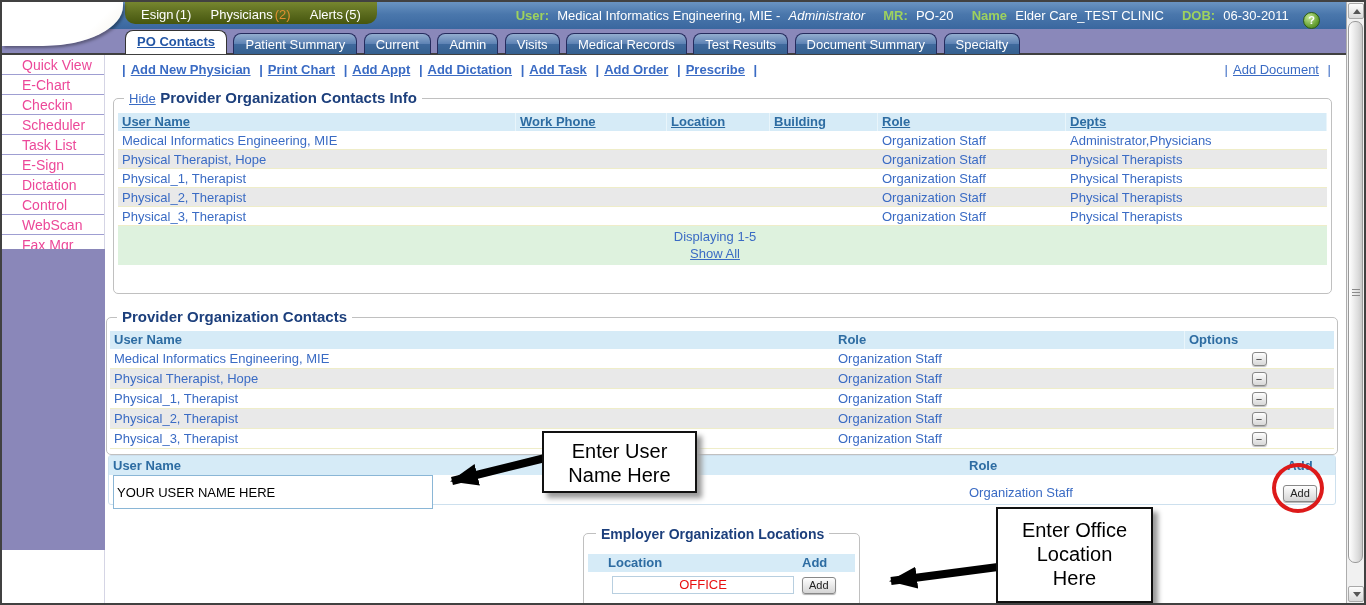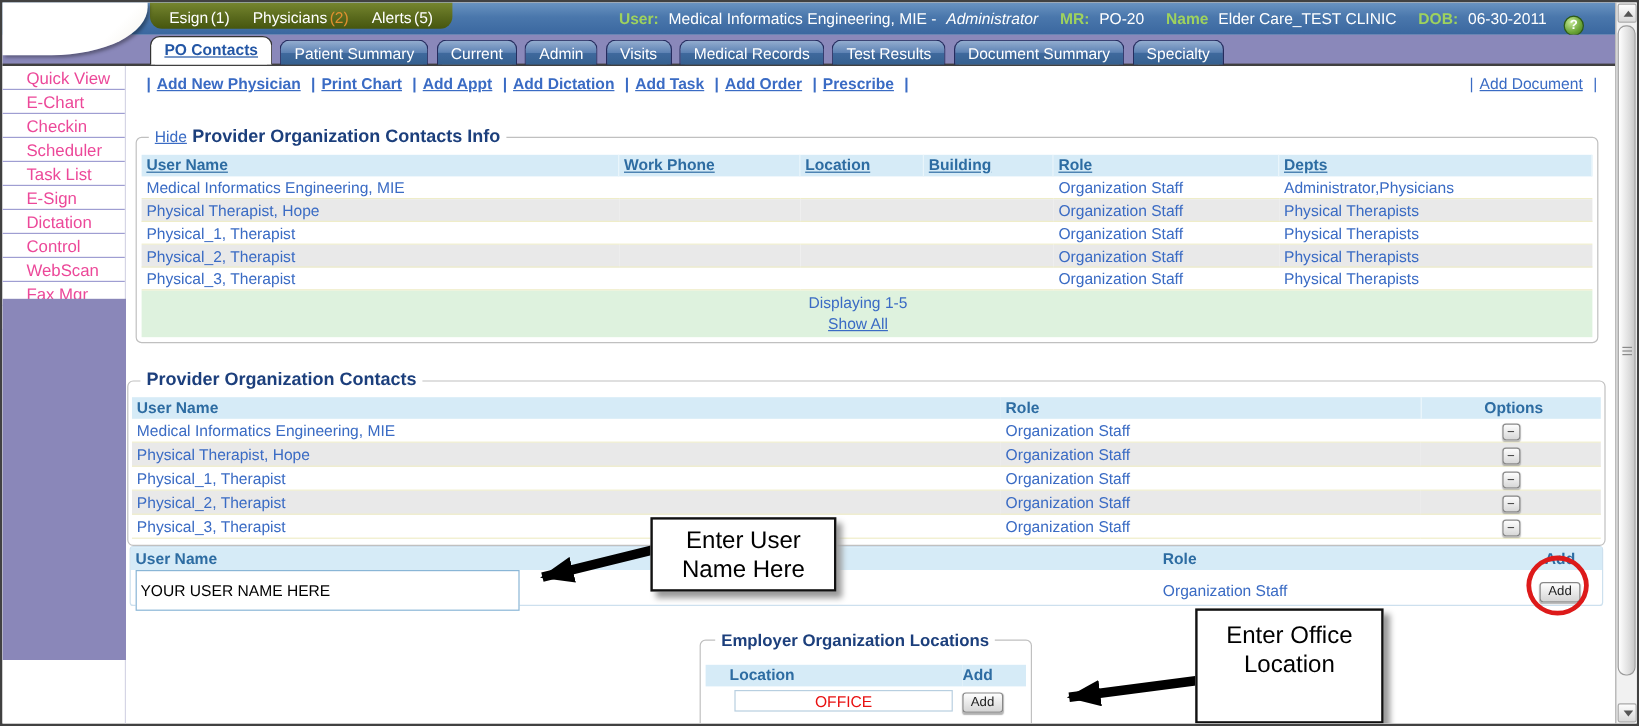--- a/index.html
+++ b/index.html
@@ -52,37 +52,37 @@
   a.blue, .bluelink{color:#3a6bc4;text-decoration:underline;cursor:pointer;font-size:13px;}
   .linkbar{position:absolute;left:12px;top:7px;font-size:13px;color:#3a6bc4;white-space:nowrap;font-weight:bold;}
   .linkbar-right{position:absolute;right:10px;top:7px;font-size:13px;color:#3a6bc4;white-space:nowrap;}
   .sep{margin:0 5px;text-decoration:none;color:#3a6bc4;}
 
   fieldset.box{position:absolute;border:1px solid #c0c0c0;border-radius:5px;margin:0;padding:0;}
   .legend{position:absolute;top:-10px;left:10px;background:#fff;padding:0 5px;white-space:nowrap;}
   .legend .ttl{font-size:15px;font-weight:bold;color:#1c3f7c;}
 
   
-  .fs1{left:8px;top:59px;width:1219px;height:172px;}
+  .fs1{left:8px;top:43px;width:1219px;height:196px;}
   .t1{position:absolute;left:4px;right:4px;top:14px;}
   .t1-head,.t1-row{display:grid;grid-template-columns:398px 151px 103px 108px 188px 1fr;}
   .t1-head>div{background:#d6ebf7;height:18px;line-height:18px;padding-left:4px;
     font-size:13px;font-weight:bold;color:#2d6ca2;text-decoration:underline;border-right:1px solid #e9f5fb;}
   .t1-row>div{height:19px;line-height:19px;padding-left:4px;font-size:13px;color:#3a6bc4;
     border-bottom:1px solid #efedc9;white-space:nowrap;overflow:hidden;}
   .t1-row.alt>div{background:#e9e9e9;}
   .t1-foot{background:#def2de;text-align:center;color:#3a6bc4;font-size:13px;padding:2px 15px 3px 0;line-height:17px;}
 
   
   .fs2{left:1px;top:262px;width:1232px;height:138px;border-radius:5px;}
   .t2{position:absolute;left:3px;right:3px;top:13px;}
   .t2-head,.t2-row{display:grid;grid-template-columns:724px 350px 1fr;}
   .t2-head>div{background:#d6ebf7;height:18px;line-height:18px;padding-left:4px;
     font-size:13px;font-weight:bold;color:#2d6ca2;}
-  .t2-head>div.opt{text-align:center;border-left:1px solid #e9f5fb;}
+  .t2-head>div.opt{border-left:1px solid #e9f5fb;}
   .t2-row>div{height:20px;line-height:20px;padding-left:4px;font-size:13px;color:#3a6bc4;
     border-bottom:1px solid #efedc9;white-space:nowrap;}
   .t2-row.alt>div{background:#e9e9e9;}
   .t2-row>div.opt{text-align:center;padding-left:0;}
   .minus-btn{display:inline-block;width:15px;height:14px;line-height:12px;font-size:11px;color:#333;
     border:1px solid #888;border-radius:3px;cursor:pointer;margin-top:2px;
     background:linear-gradient(180deg,#fdfdfd,#d8d8d8);box-shadow:0 1px 1px rgba(0,0,0,.25);}
 
   
   .addbox{position:absolute;left:3px;top:400px;width:1228px;height:50px;border:1px solid #cde0ee;border-radius:3px;background:#fff;}
@@ -341,20 +341,21 @@
       <line x1="893" y1="512" x2="786" y2="526" stroke="#000" stroke-width="8" marker-end="url(#ah)"></line>
     </svg>
 
     <div class="note note1">
       <div class="nline">Enter User</div>
       <div class="nline">Name Here</div>
     </div>
     <div class="note note2">
       <div class="nline">Enter Office</div>
       <div class="nline">Location</div>
+      <div class="nline">Here</div>
     </div>
     <div class="red-circle"></div>
   </div>
 
   <div class="scrollbar">
     <div class="scroll-btn up">
         <span class="tri-up"></span>
       </div>
     <div class="scroll-thumb">
         <span class="grip"></span>

